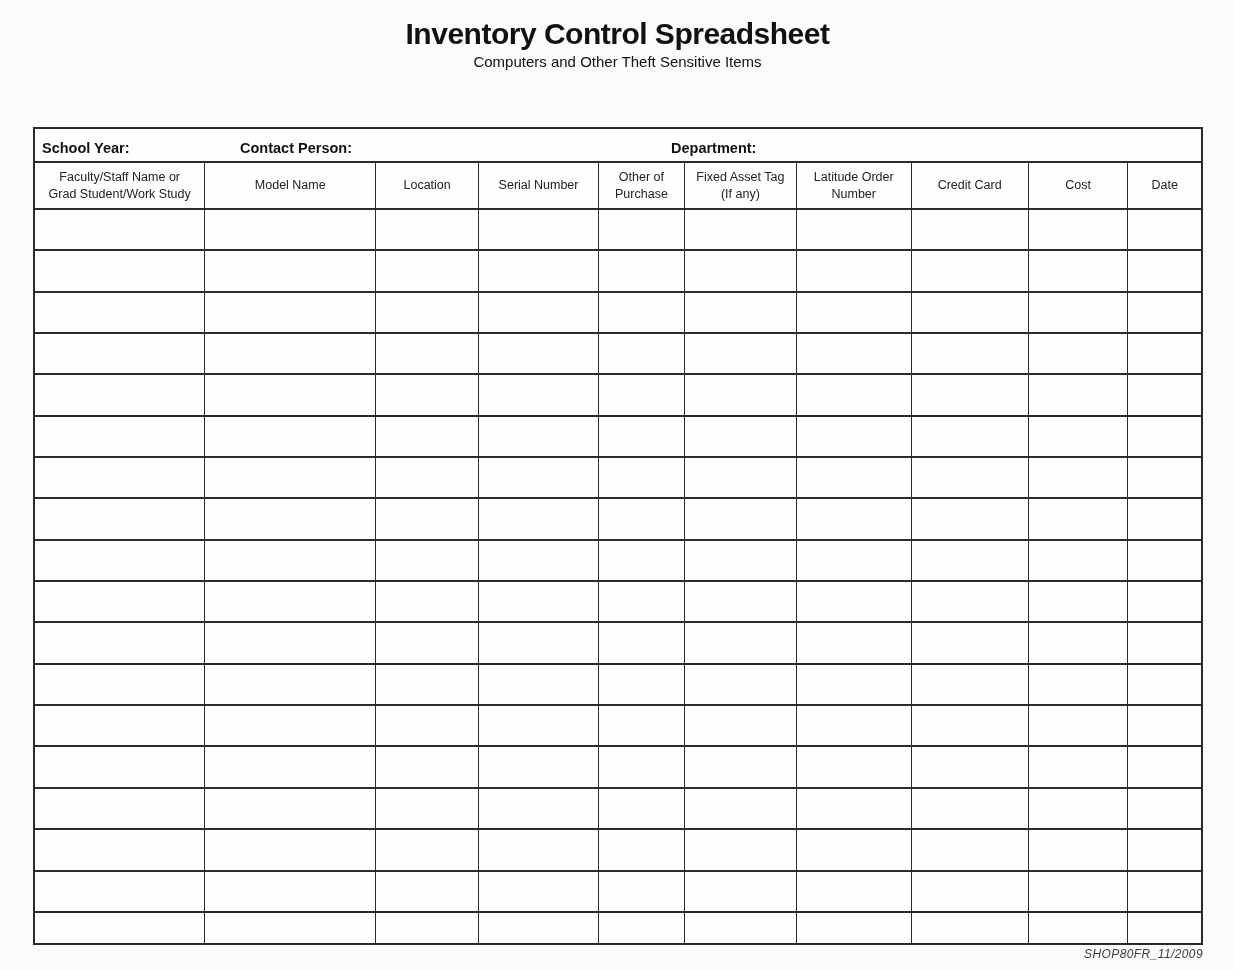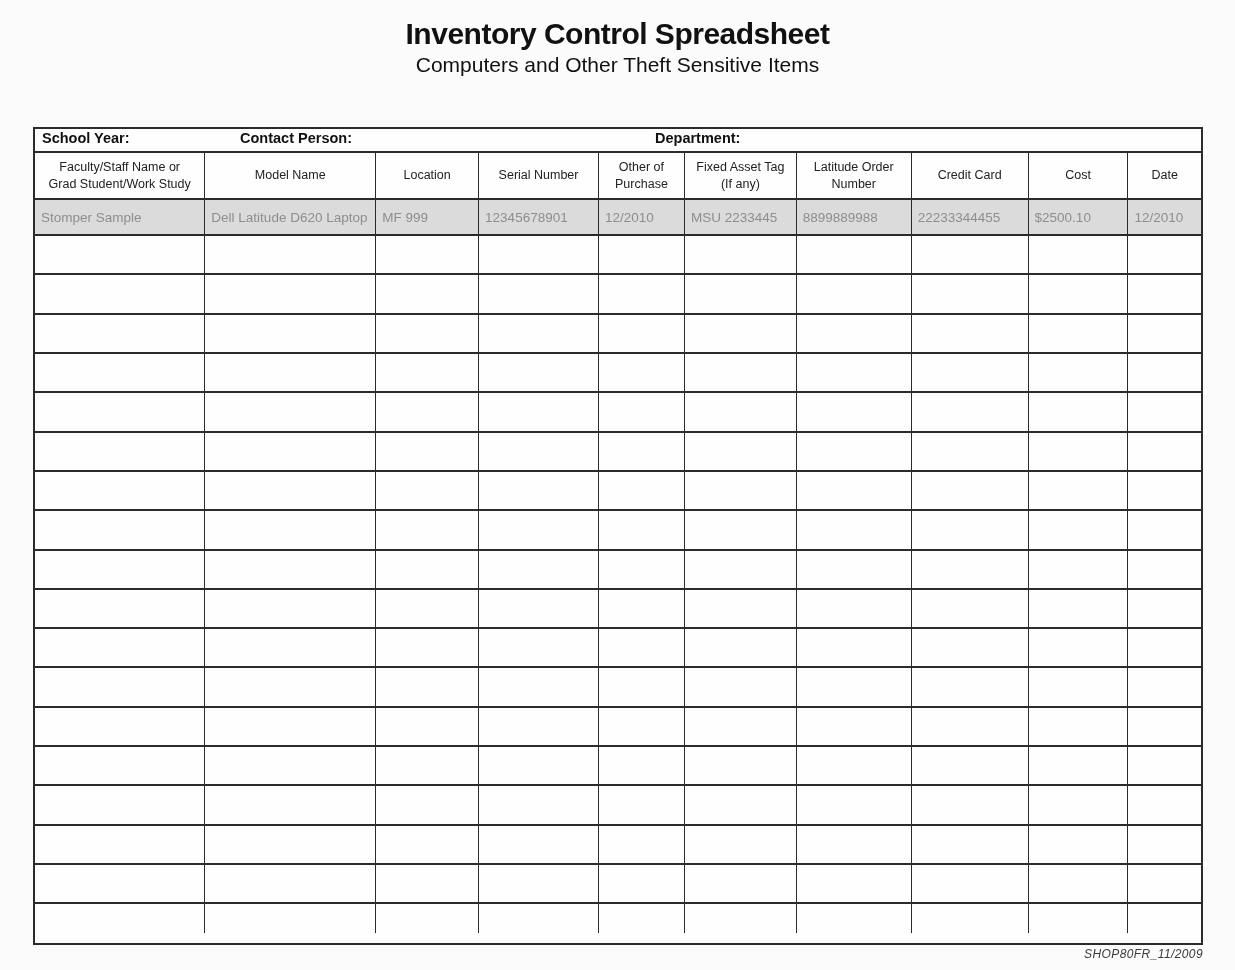--- a/index.html
+++ b/index.html
@@ -16,32 +16,32 @@
   }
   .page{position:relative;width:1235px;height:970px;}
 
   
   .doc-header{position:absolute;top:12px;left:0;width:100%;text-align:center;}
   .brand-line{display:flex;justify-content:center;align-items:baseline;gap:10px;line-height:1;}
   .torch{position:relative;top:7px;flex:0 0 auto;}
   .brand-main{font-variant:small-caps;font-size:33px;letter-spacing:1px;font-weight:400;}
   .brand-suffix{font-variant:small-caps;font-size:26px;letter-spacing:1px;font-weight:400;}
   .doc-title{font-size:30px;font-weight:700;margin-top:5px;letter-spacing:-0.5px;}
-  .doc-subtitle{font-size:21px;margin-top:2px;}
+  .doc-subtitle{font-size:15px;margin-top:2px;}
 
   
   .sheet{
     position:absolute;left:33px;top:127px;width:1170px;height:818px;
     border:2px solid var(--border);background:#fefefe;box-sizing:border-box;
   }
-  .info-row{position:relative;height:24px;border-bottom:2px solid var(--border);box-sizing:border-box;}
+  .info-row{position:relative;height:34px;border-bottom:2px solid var(--border);box-sizing:border-box;}
   .info-label{position:absolute;bottom:5px;font-weight:700;font-size:14.5px;white-space:nowrap;}
   .info-label.school{left:7px;}
   .info-label.contact{left:205px;}
-  .info-label.dept{left:620px;}
+  .info-label.dept{left:636px;}
 
   table.inv{
     width:100%;height:calc(100% - 34px);
     border-collapse:collapse;table-layout:fixed;
   }
   table.inv th, table.inv td{
     border-style:solid;border-color:var(--border);
     border-width:2px 1px;box-sizing:border-box;
     overflow:hidden;
   }
@@ -108,32 +108,20 @@
             <th>Fixed Asset Tag
 (If any)</th>
             <th>Latitude Order
 Number</th>
             <th>Credit Card</th>
             <th>Cost</th>
             <th>Date</th>
           </tr>
         </thead>
       <tbody>
-          <tr class="sample">
-            <td>Stomper Sample</td>
-            <td>Dell Latitude D620 Laptop</td>
-            <td>MF 999</td>
-            <td>12345678901</td>
-            <td>12/2010</td>
-            <td>MSU 2233445</td>
-            <td>8899889988</td>
-            <td>22233344455</td>
-            <td>$2500.10</td>
-            <td>12/2010</td>
-          </tr>
           <tr class="empty">
             <td></td>
             <td></td>
             <td></td>
             <td></td>
             <td></td>
             <td></td>
             <td></td>
             <td></td>
             <td></td>

